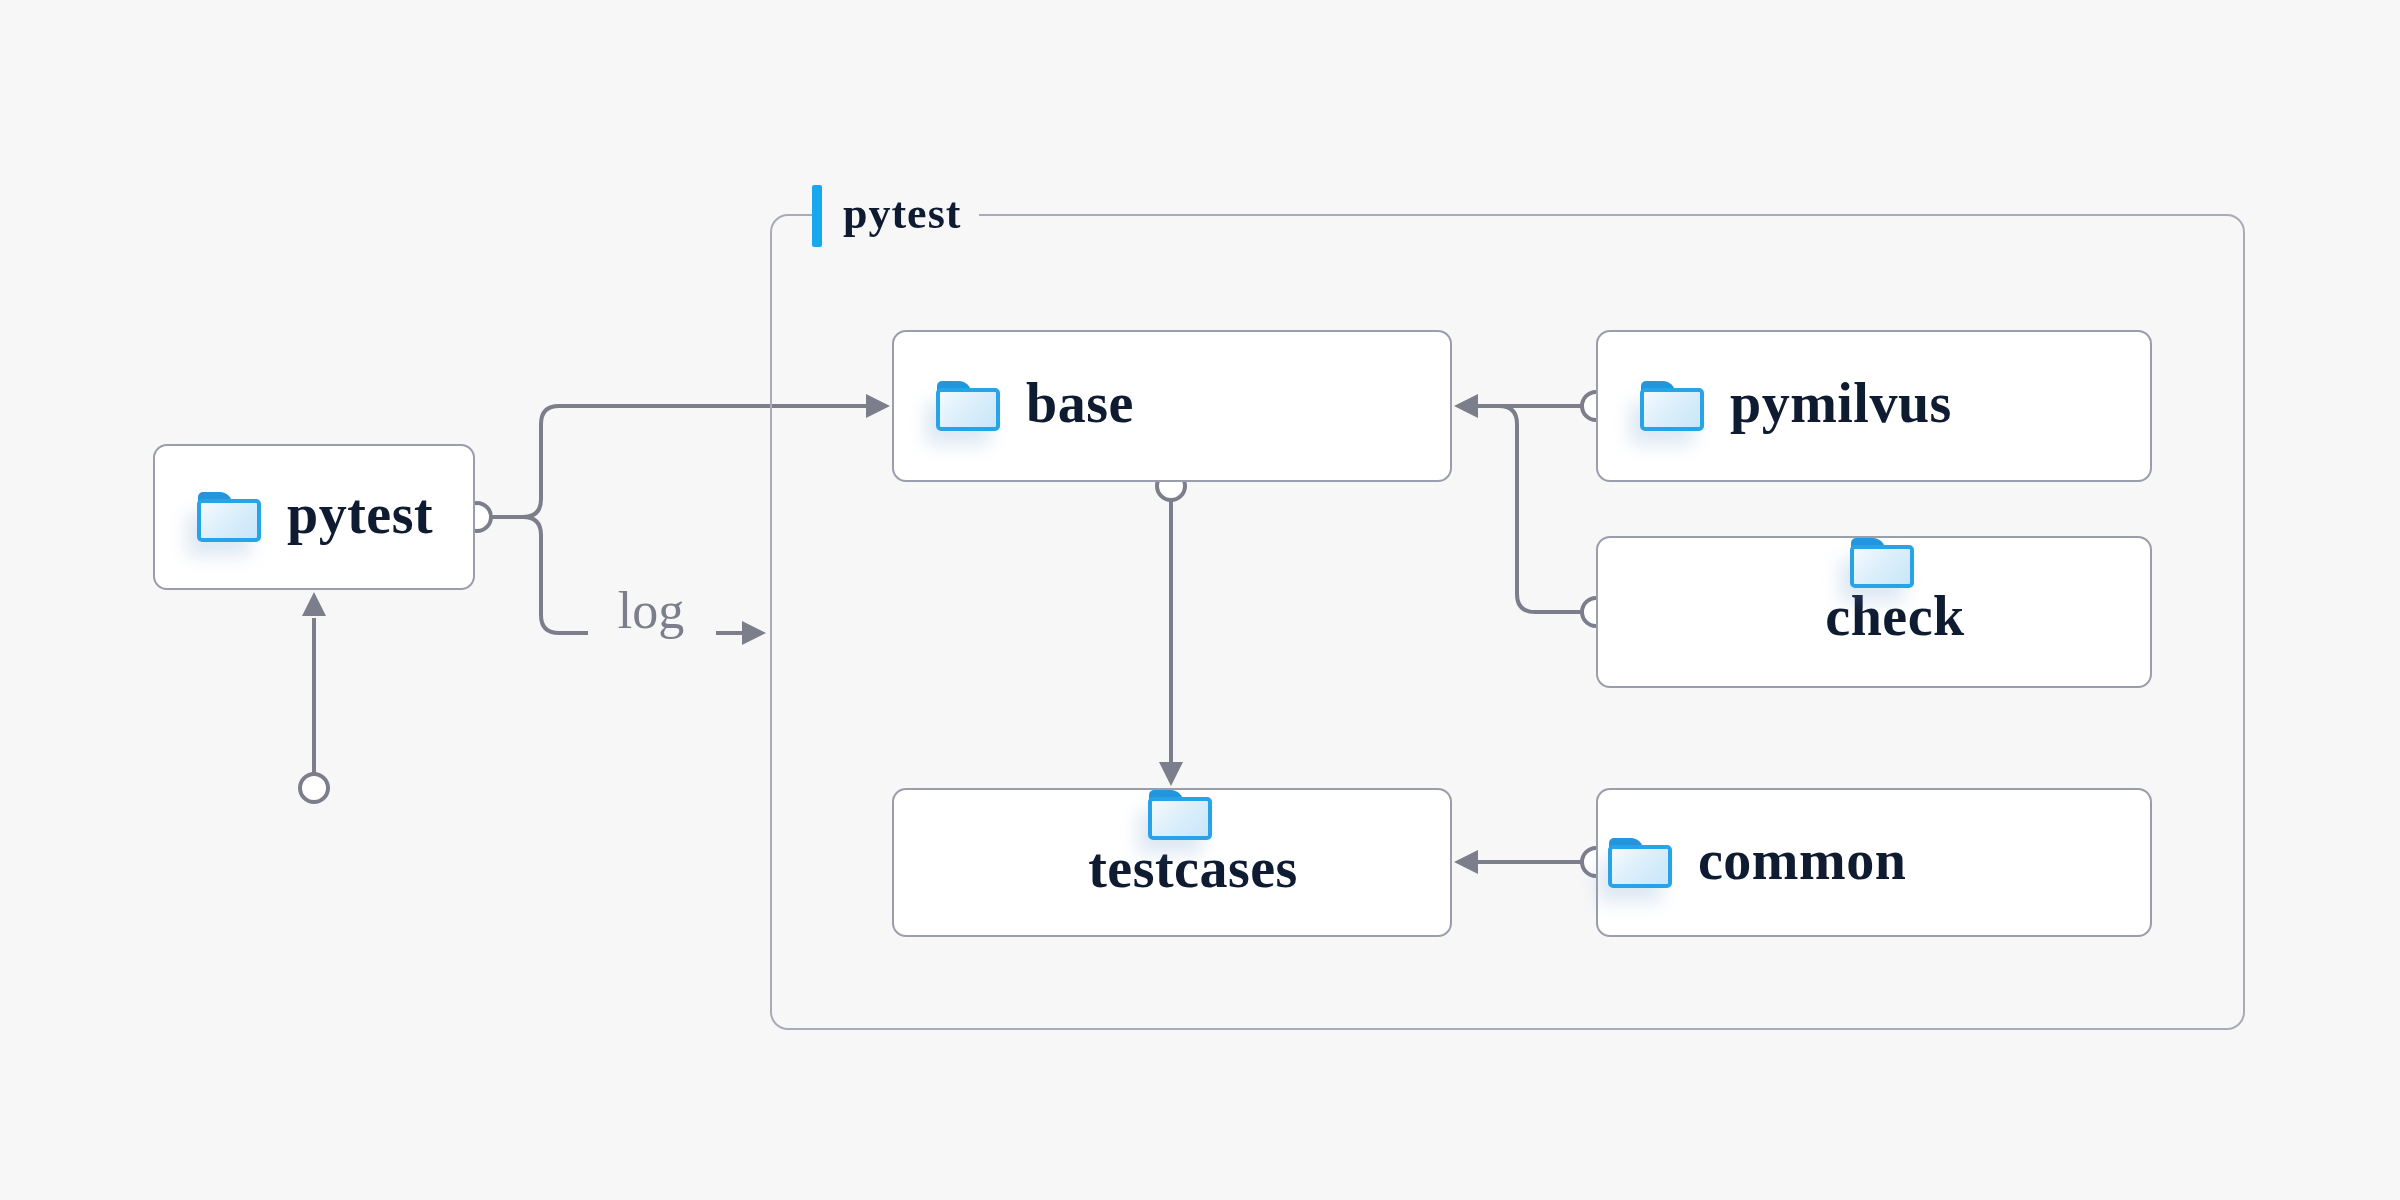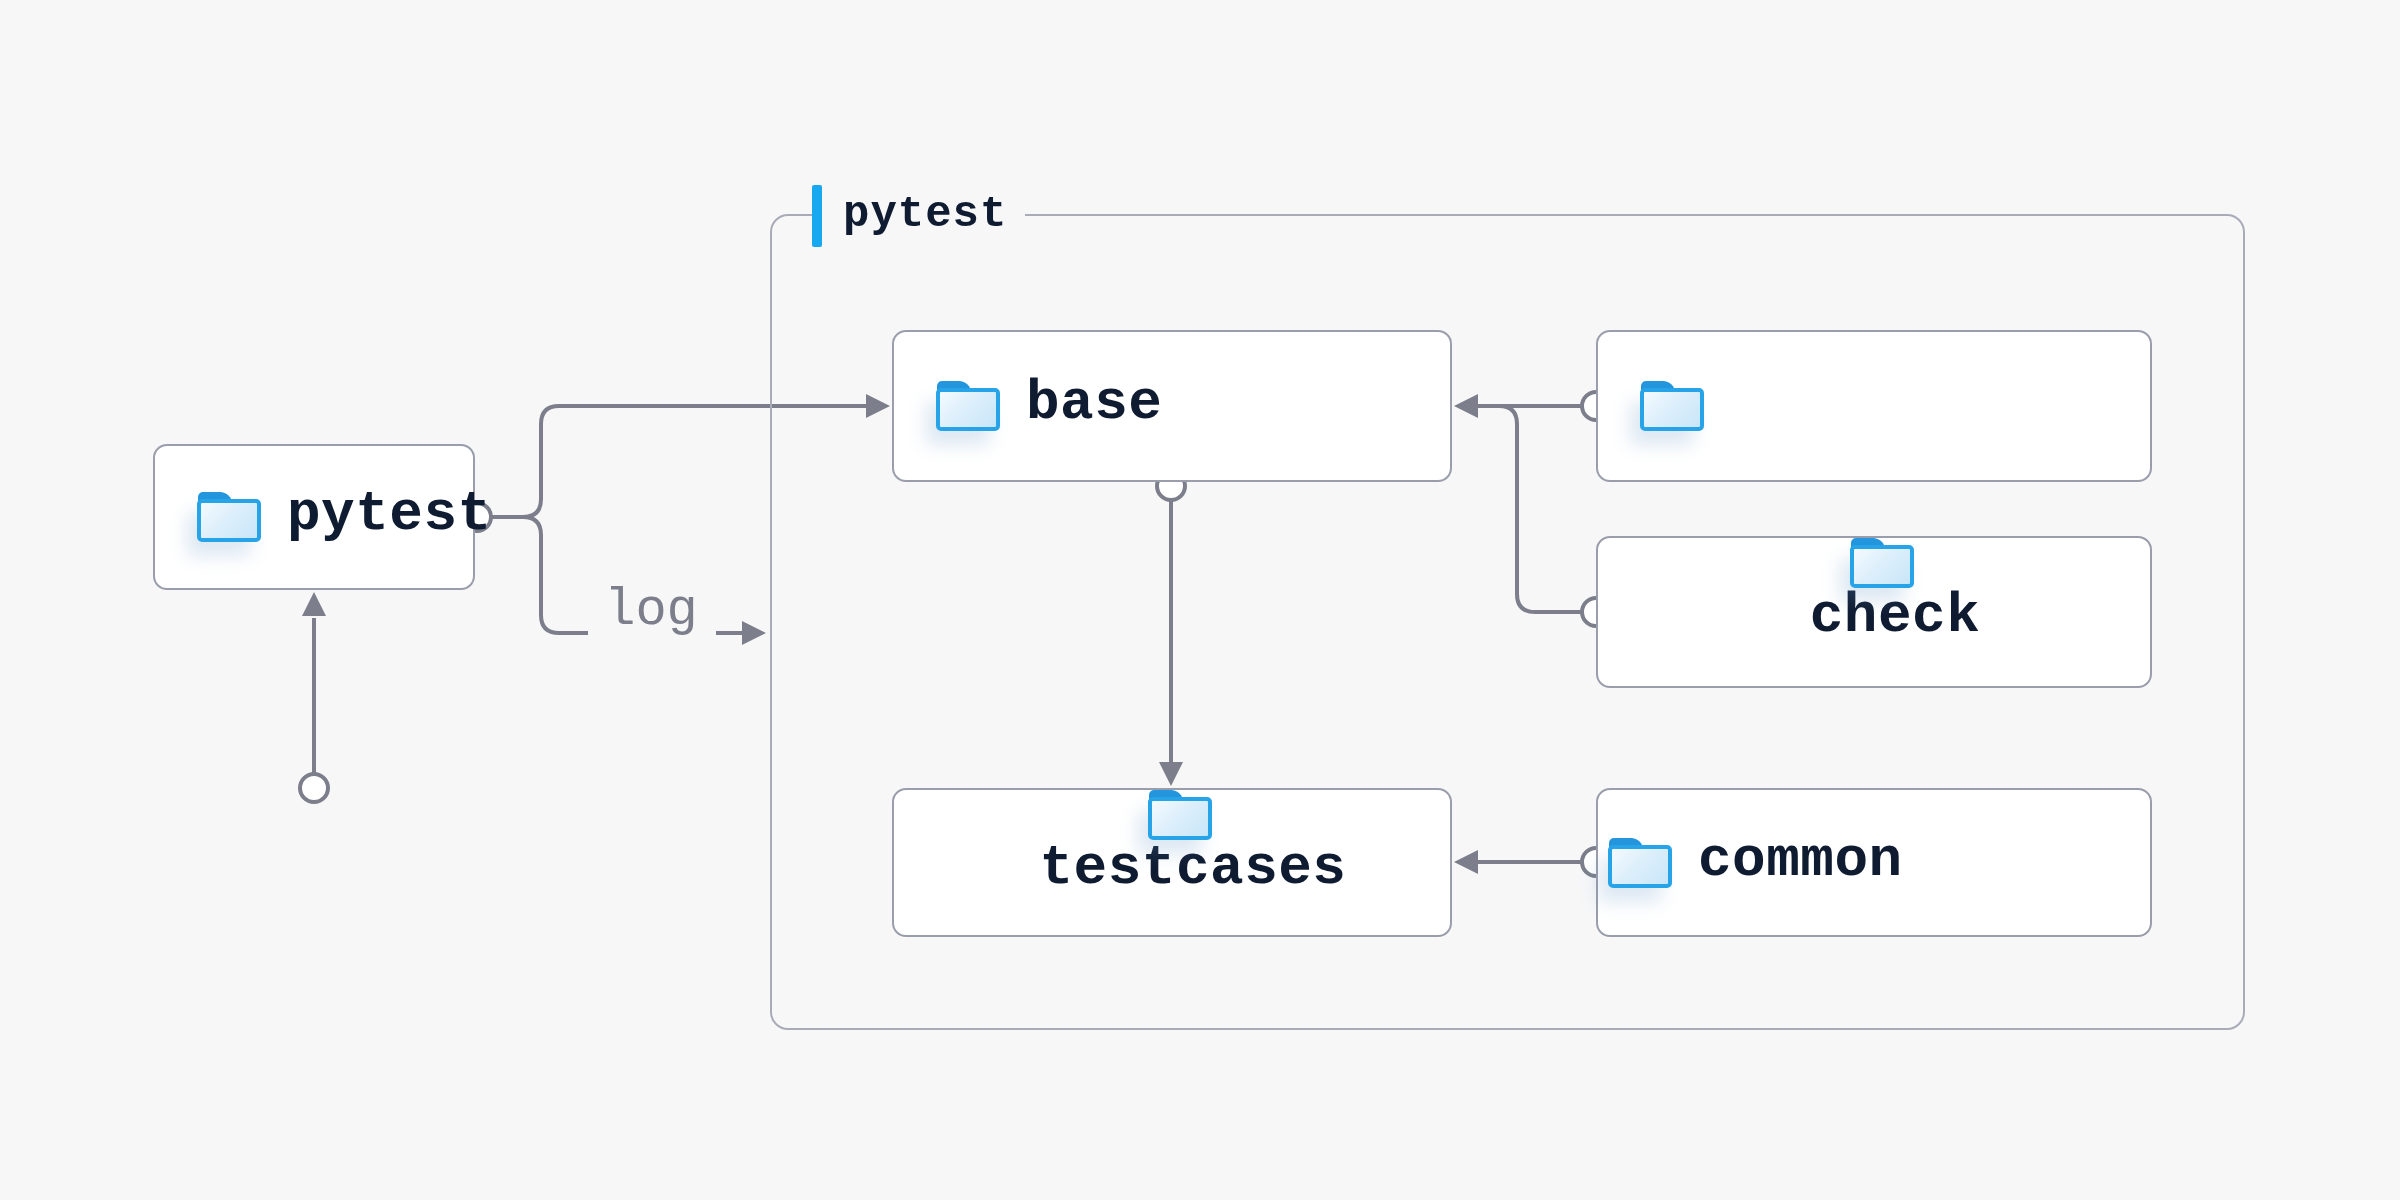--- a/index.html
+++ b/index.html
@@ -13,21 +13,21 @@
     --folder-blue: #27a4e8;
     --folder-tab: #2496dd;
   }
   * { margin: 0; padding: 0; box-sizing: border-box; }
   html, body { background: var(--bg); }
   .canvas {
     position: relative;
     width: 2380px;
     height: 1200px;
     background: var(--bg);
-    font-family: Liberation Mono, monospace;
+    font-family: Liberation Serif, serif;
     overflow: hidden;
   }
   .connector-layer {
     position: absolute;
     left: 0; top: 0;
     width: 2400px;
     height: 1200px;
   }
   .edge {
     stroke: var(--connector);
@@ -188,20 +188,21 @@
         <span class="folder-body"></span>
       </span>
     <span class="node-label">base</span>
   </div>
 
   <div class="node node-pymilvus">
     <span class="folder">
         <span class="folder-tab"></span>
         <span class="folder-body"></span>
       </span>
+    <span class="node-label">pymilvus</span>
   </div>
 
   <div class="node node-check">
     <span class="folder">
         <span class="folder-tab"></span>
         <span class="folder-body"></span>
       </span>
     <span class="node-label">check</span>
   </div>
 

